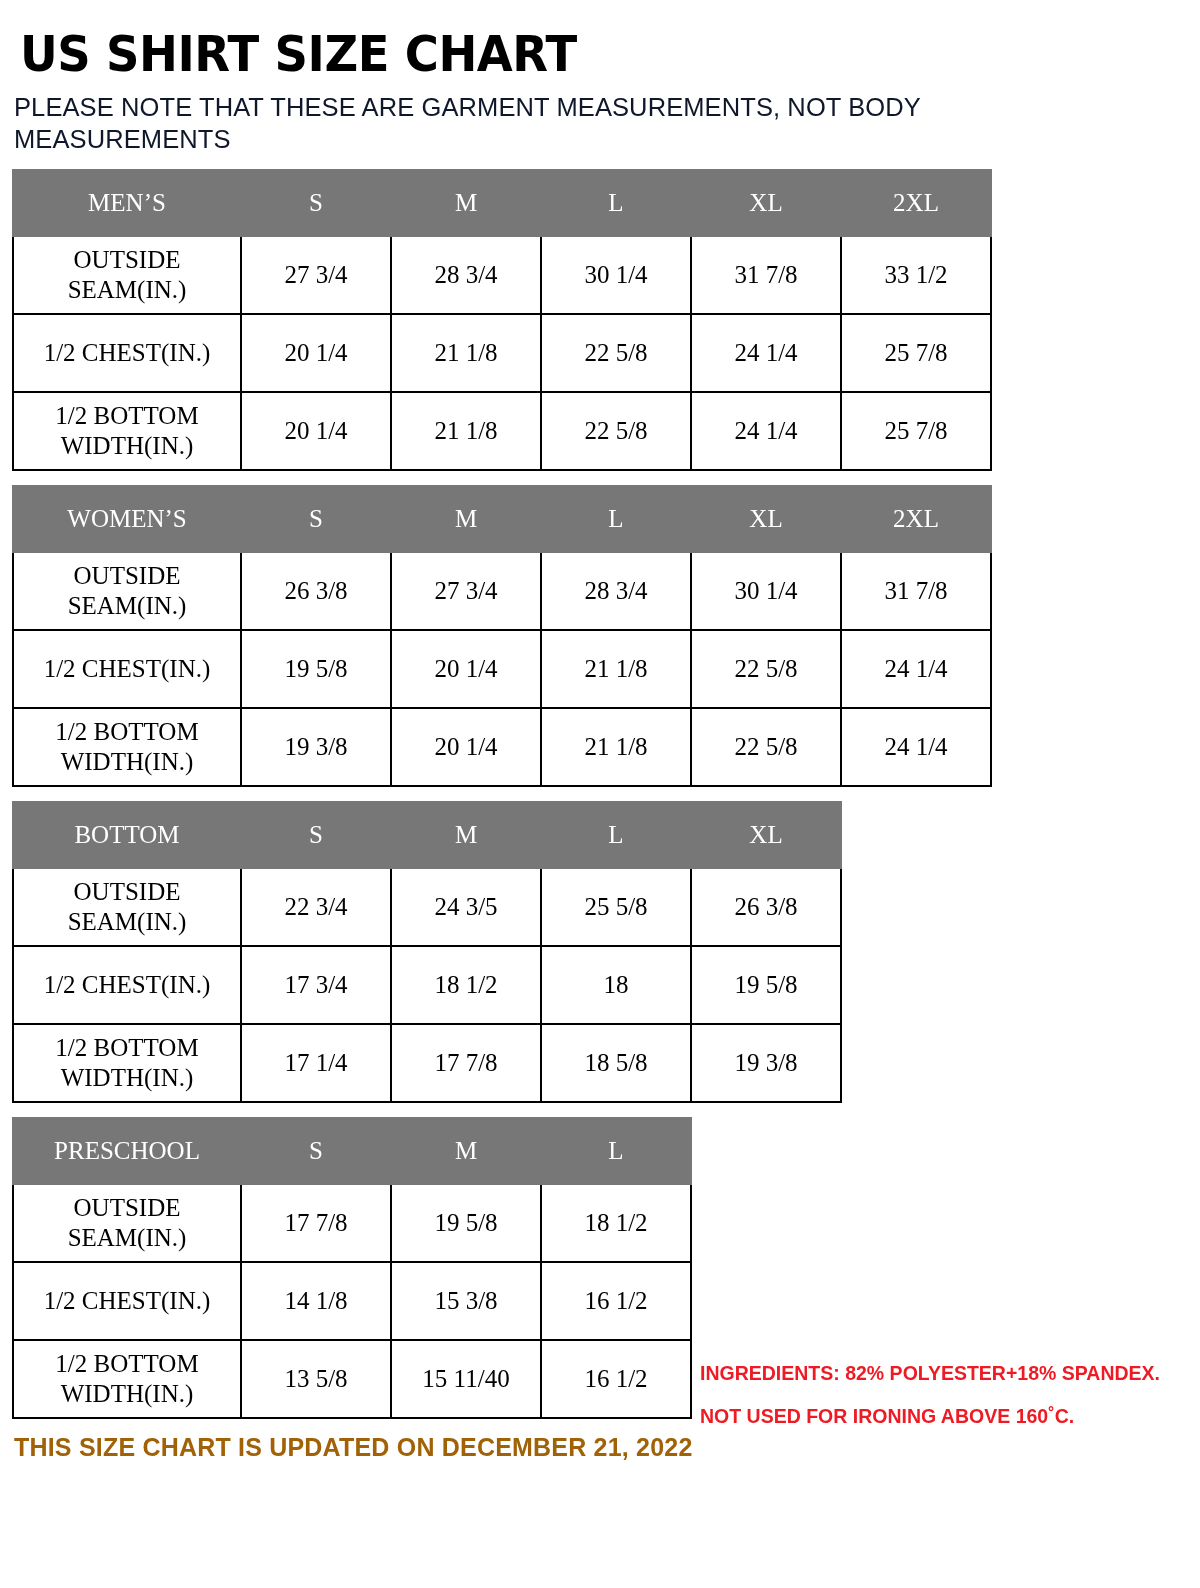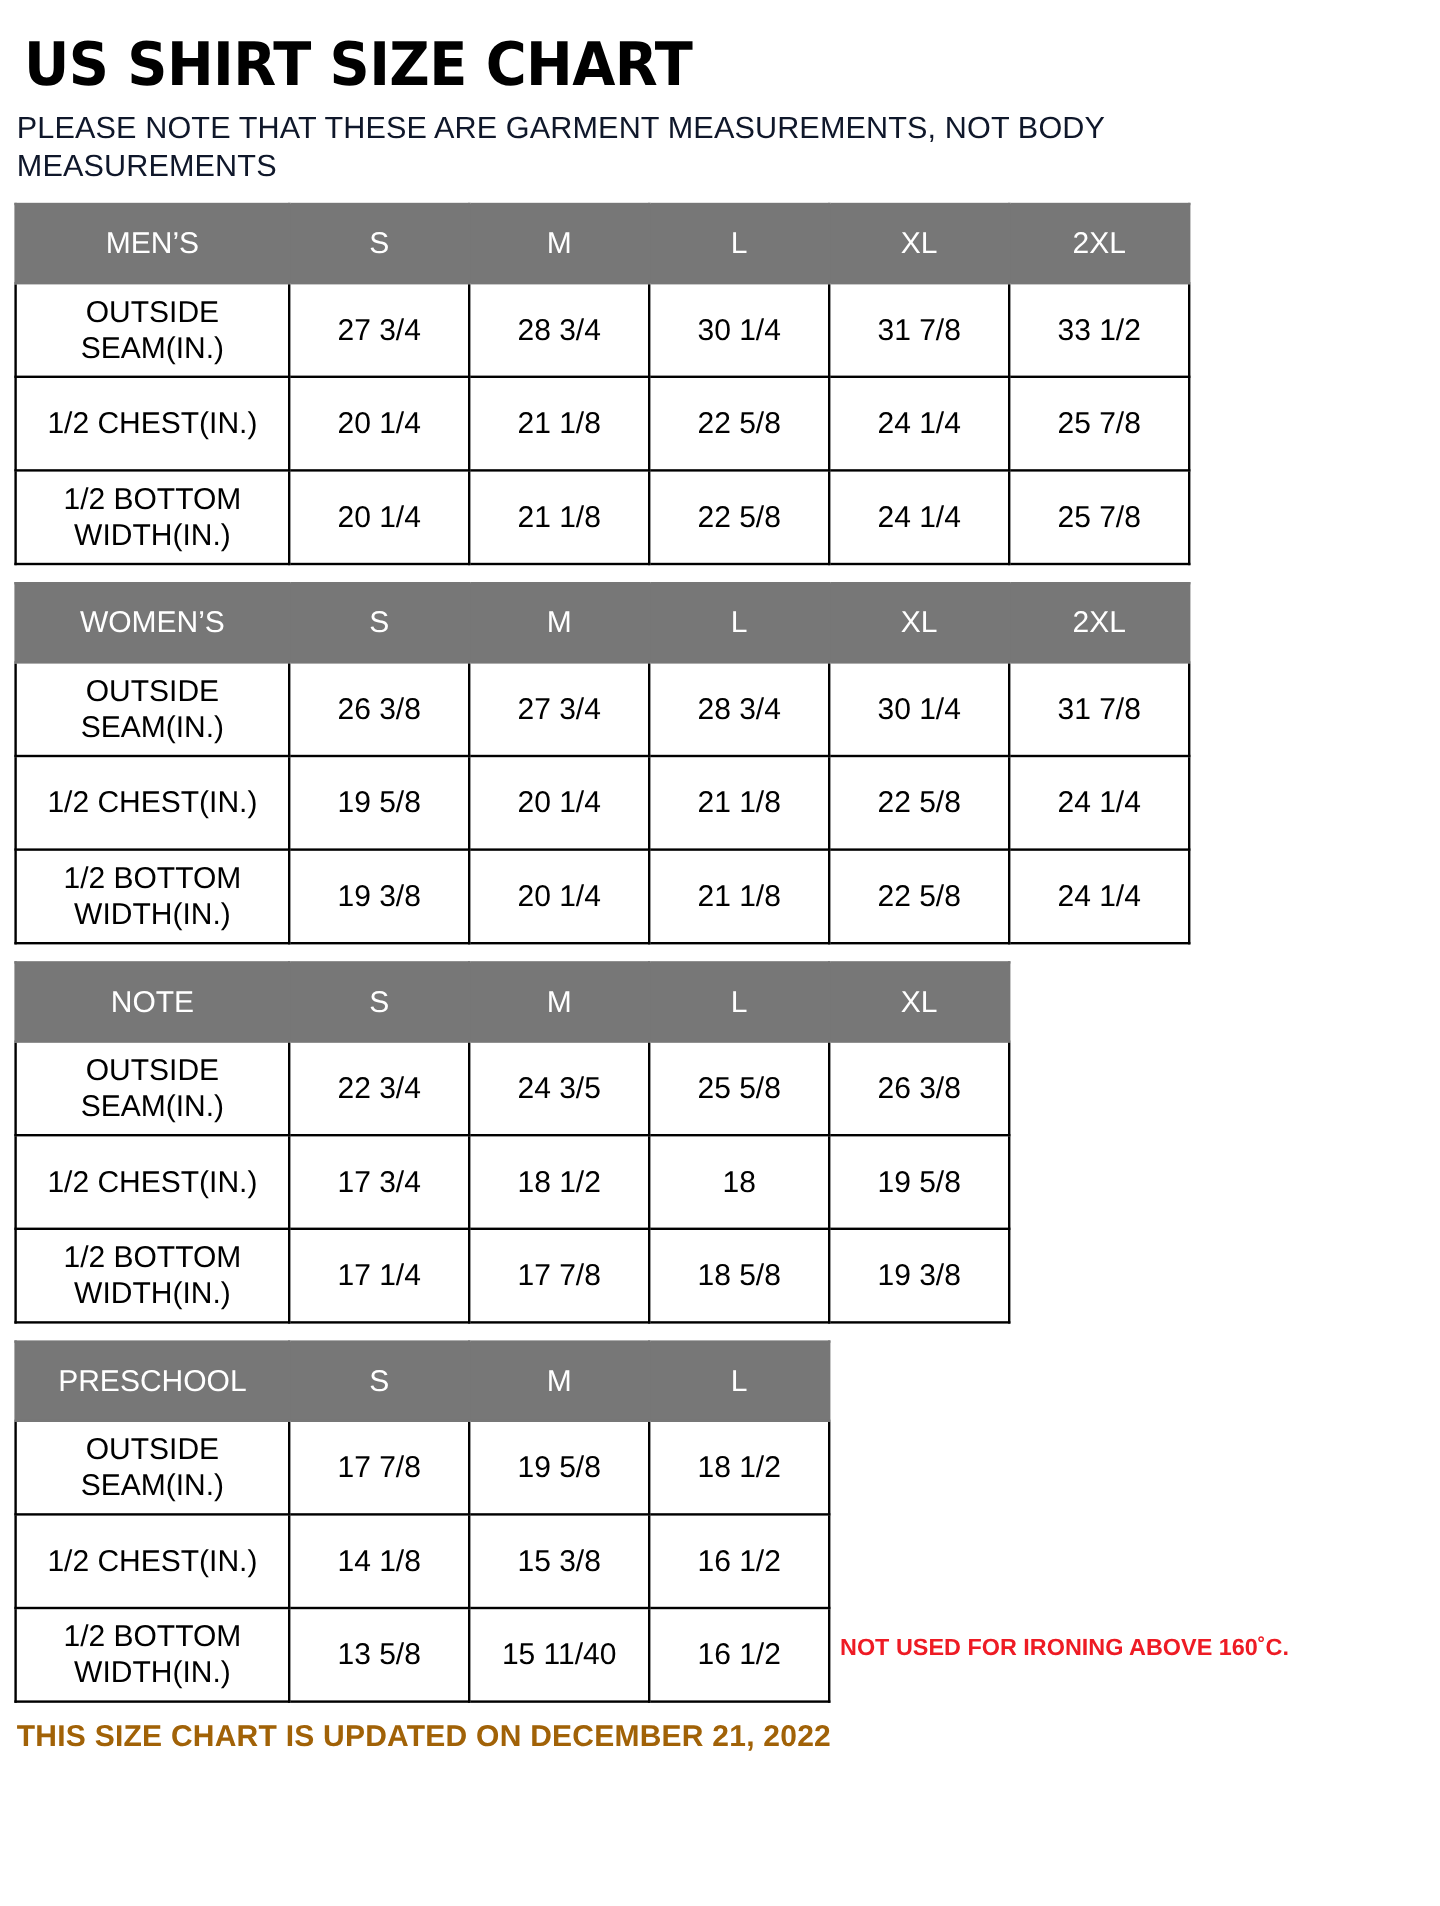--- a/index.html
+++ b/index.html
@@ -36,20 +36,21 @@
     font-size: 25.5px;
     line-height: 1.26;
     margin: 0 0 14px 2px;
     max-width: 1120px;
     letter-spacing: 0.1px;
   }
   table.size-table {
     border-collapse: collapse;
     table-layout: fixed;
     margin-bottom: 14px;
+    font-family: Liberation Serif, serif;
   }
   table.size-table td {
     border: 2px solid #000000;
     text-align: center;
     vertical-align: middle;
     font-size: 25px;
     line-height: 1.2;
     padding: 6px 4px;
     height: 78px;
   }
@@ -165,21 +166,21 @@
       <td>21 1/8</td>
       <td>22 5/8</td>
       <td>24 1/4</td>
     </tr>
   </tbody>
     </table>
 
   <table class="size-table">
     <tbody>
         <tr class="head-row">
-      <td class="w-label">NOTE</td>
+      <td class="w-label">BOTTOM</td>
       <td class="w-col">S</td>
       <td class="w-col">M</td>
       <td class="w-col">L</td>
       <td class="w-col">XL</td>
     </tr>
     <tr>
       <td class="label-cell">OUTSIDE SEAM(IN.)</td>
       <td>22 3/4</td>
       <td>24 3/5</td>
       <td>25 5/8</td>
@@ -228,14 +229,15 @@
       <td>15 11/40</td>
       <td>16 1/2</td>
     </tr>
   </tbody>
     </table>
 
   <p class="footer-note">THIS SIZE CHART IS UPDATED ON DECEMBER 21, 2022</p>
 </div>
 
 <div class="ingredients">
+  <div>INGREDIENTS: 82% POLYESTER+18% SPANDEX.</div>
   <div>NOT USED FOR IRONING ABOVE 160˚C.</div>
 </div>
 
 </body></html>

